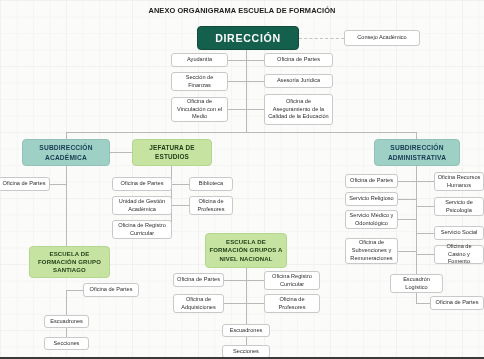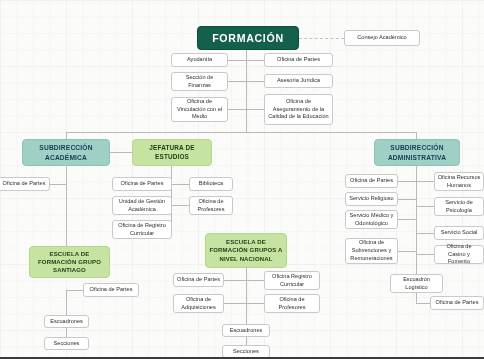--- a/index.html
+++ b/index.html
@@ -97,20 +97,21 @@
   }
   .node.green.sm {
     font-size: 6.0px;
   }
 </style>
 </head>
 <body>
 
 <div id="canvas">
 
+  <div class="title">ANEXO ORGANIGRAMA ESCUELA DE FORMACIÓN</div>
 
   <div class="ln dash-h" style="left:299px; top:38px; width:45px;"></div>
 
   <div class="ln v" style="left:246px; top:50px; height:82px;"></div>
 
   <div class="ln v" style="left:246px; top:60px; height:50px;"></div>
   <div class="ln h" style="left:228px; top:60px; width:18px;"></div>
   <div class="ln h" style="left:228px; top:81px; width:18px;"></div>
   <div class="ln h" style="left:228px; top:109px; width:18px;"></div>
 
@@ -152,21 +153,21 @@
   <div class="ln h" style="left:398px; top:199px; width:18px;"></div>
   <div class="ln h" style="left:416px; top:206px; width:18px;"></div>
   <div class="ln h" style="left:398px; top:219px; width:18px;"></div>
   <div class="ln h" style="left:416px; top:233px; width:18px;"></div>
   <div class="ln h" style="left:398px; top:251px; width:18px;"></div>
   <div class="ln h" style="left:416px; top:254px; width:18px;"></div>
   <div class="ln v" style="left:416px; top:266px; height:8px;"></div>
   <div class="ln v" style="left:416px; top:289px; height:14px;"></div>
   <div class="ln h" style="left:416px; top:303px; width:14px;"></div>
 
-  <div class="node root" style="left:197px; top:26px; width:102px; height:24px;">FORMACIÓN</div>
+  <div class="node root" style="left:197px; top:26px; width:102px; height:24px;">DIRECCIÓN</div>
 
   <div class="node plain" style="left:344px; top:30px; width:76px; height:16px;">Consejo Académico</div>
 
   <div class="node plain" style="left:171px; top:53px; width:57px; height:14px;">Ayudantía</div>
   <div class="node plain" style="left:264px; top:53px; width:69px; height:14px;">Oficina de Partes</div>
 
   <div class="node plain" style="left:171px; top:72px; width:57px; height:19px;">Sección de Finanzas</div>
   <div class="node plain" style="left:264px; top:74px; width:69px; height:14px;">Asesoría Jurídica</div>
 
   <div class="node plain" style="left:171px; top:97px; width:57px; height:25px;">Oficina de Vinculación con el Medio</div>

